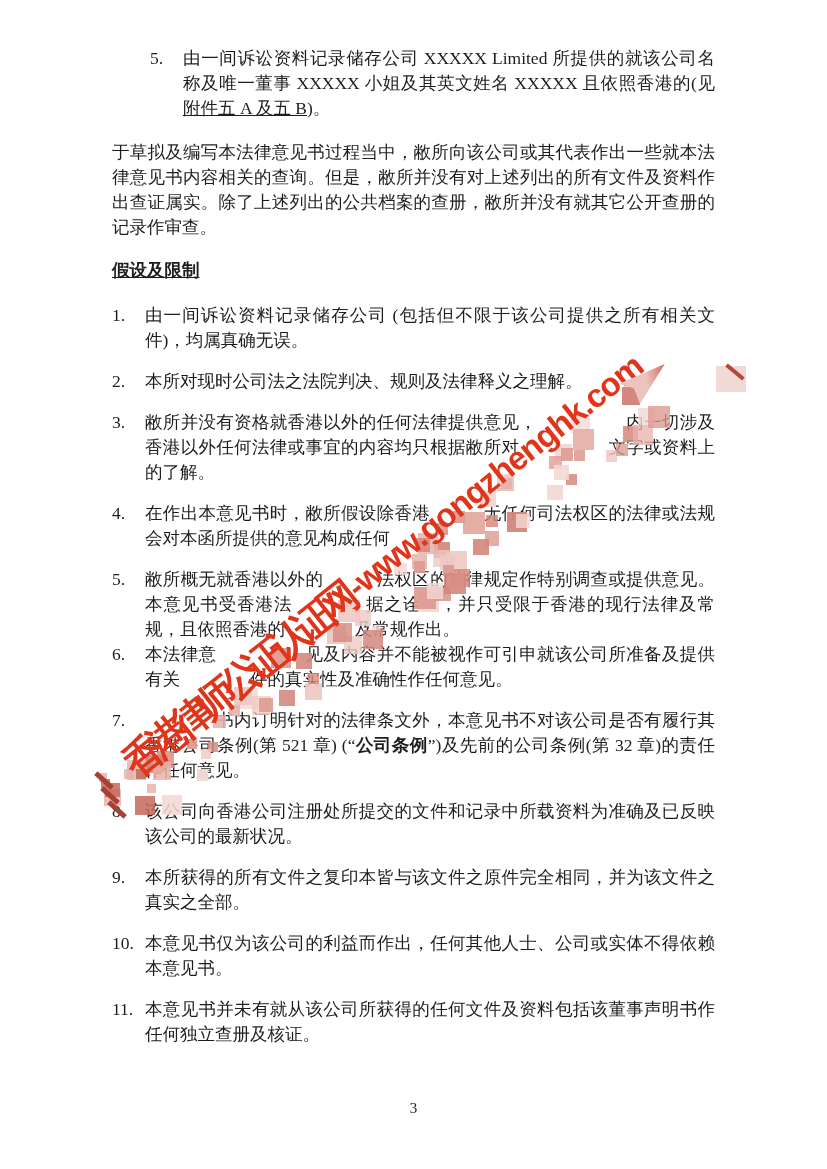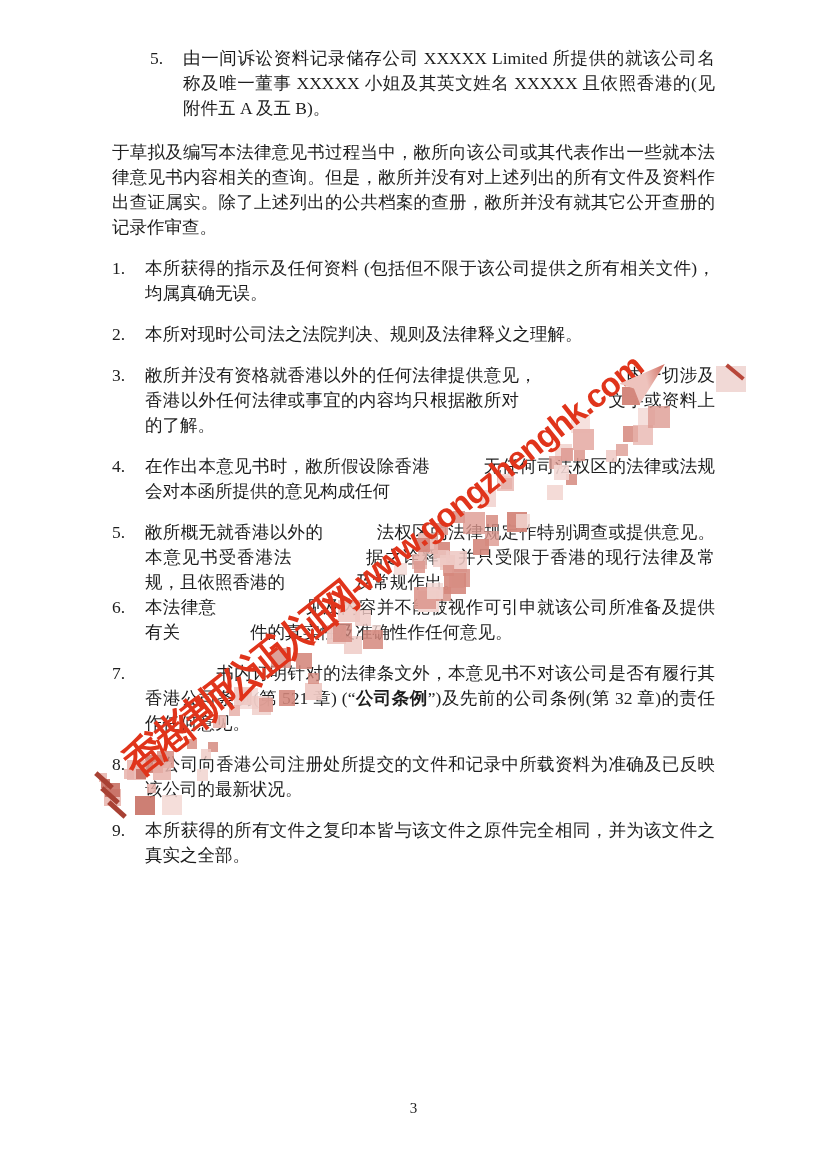--- a/index.html
+++ b/index.html
@@ -27,21 +27,21 @@
   .li.tight{margin-bottom:0;}
   #top-list .li{margin-left:38px;margin-bottom:19px;}
   .para{margin:0 0 16px 0;}
   .heading{
     font-weight:bold;
     text-decoration:underline;
     margin:18px 0 20px 0;
     font-size:17.5px;
   }
   .intro{margin:0 0 17px 0;}
-  .u{}
+  .u{text-decoration:underline;}
   .b{font-weight:bold;}
   .footer{
     position:absolute;left:0;right:0;top:1100px;
     text-align:center;font-size:15px;z-index:1;
   }
   
   #mosaic-layer{position:absolute;left:0;top:0;width:827px;height:1169px;z-index:2;pointer-events:none;}
   .mq{position:absolute;}
   #wm-text{
     position:absolute;left:128px;top:742px;height:52px;
@@ -81,26 +81,27 @@
   <div class="content">
     <div id="top-list">
         <div class="li">
           <span class="num">5.</span>
           <span class="txt"><span>由一间诉讼资料记录储存公司 XXXXX Limited 所提供的就该公司名称及唯一董事 XXXXX 小姐及其英文姓名 XXXXX 且依照香港的(见</span><span class="u">附件五 A 及五 B</span><span>)。</span></span>
         </div>
       </div>
 
     <p class="para">于草拟及编写本法律意见书过程当中，敝所向该公司或其代表作出一些就本法律意见书内容相关的查询。但是，敝所并没有对上述列出的所有文件及资料作出查证属实。除了上述列出的公共档案的查册，敝所并没有就其它公开查册的记录作审查。</p>
 
+    <div class="heading">假设及限制</div>
 
 
     <div id="main-list">
         <div class="li">
           <span class="num">1.</span>
-          <span class="txt"><span>本所获得的指示及任何资料 (包括但不限于该公司提供之所有相关文件)，均属真确无误。</span></span>
+          <span class="txt"><span>由一间诉讼资料记录储存公司 (包括但不限于该公司提供之所有相关文件)，均属真确无误。</span></span>
         </div>
         <div class="li">
           <span class="num">2.</span>
           <span class="txt"><span>本所对现时公司法之法院判决、规则及法律释义之理解。</span></span>
         </div>
         <div class="li">
           <span class="num">3.</span>
           <span class="txt"><span>敝所并没有资格就香港以外的任何法律提供意见，　　　　　内一切涉及香港以外任何法律或事宜的内容均只根据敝所对　　　　　文字或资料上的了解。</span></span>
         </div>
         <div class="li">
@@ -119,20 +120,28 @@
           <span class="num">7.</span>
           <span class="txt"><span>　　　　书内订明针对的法律条文外，本意见书不对该公司是否有履行其　　香港公司条例(第 521 章) (“</span><span class="b">公司条例</span><span>”)及先前的公司条例(第 32 章)的责任作任何意见。</span></span>
         </div>
         <div class="li">
           <span class="num">8.</span>
           <span class="txt"><span>该公司向香港公司注册处所提交的文件和记录中所载资料为准确及已反映该公司的最新状况。</span></span>
         </div>
         <div class="li">
           <span class="num">9.</span>
           <span class="txt"><span>本所获得的所有文件之复印本皆与该文件之原件完全相同，并为该文件之真实之全部。</span></span>
+        </div>
+        <div class="li">
+          <span class="num">10.</span>
+          <span class="txt"><span>本意见书仅为该公司的利益而作出，任何其他人士、公司或实体不得依赖本意见书。</span></span>
+        </div>
+        <div class="li">
+          <span class="num">11.</span>
+          <span class="txt"><span>本意见书并未有就从该公司所获得的任何文件及资料包括该董事声明书作任何独立查册及核证。</span></span>
         </div>
       </div>
   </div>
 
   <div id="mosaic-layer">
       <div class="mq" style="left: 434.268px; top: 542.05px; width: 16.0498px; height: 16.0498px; background: rgb(212, 135, 124); opacity: 0.918046;"></div>
       <div class="mq" style="left: 418.069px; top: 591.352px; width: 20.8992px; height: 20.8992px; background: rgb(243, 216, 212); opacity: 0.999343;"></div>
       <div class="mq" style="left: 235.889px; top: 687.527px; width: 21.9059px; height: 21.9059px; background: rgb(243, 216, 212); opacity: 0.846016;"></div>
       <div class="mq" style="left: 144.956px; top: 755.156px; width: 17.7579px; height: 17.7579px; background: rgb(212, 135, 124); opacity: 0.952395;"></div>
       <div class="mq" style="left: 496.96px; top: 474.322px; width: 17.0355px; height: 17.0355px; background: rgb(231, 179, 172); opacity: 0.800975;"></div>

